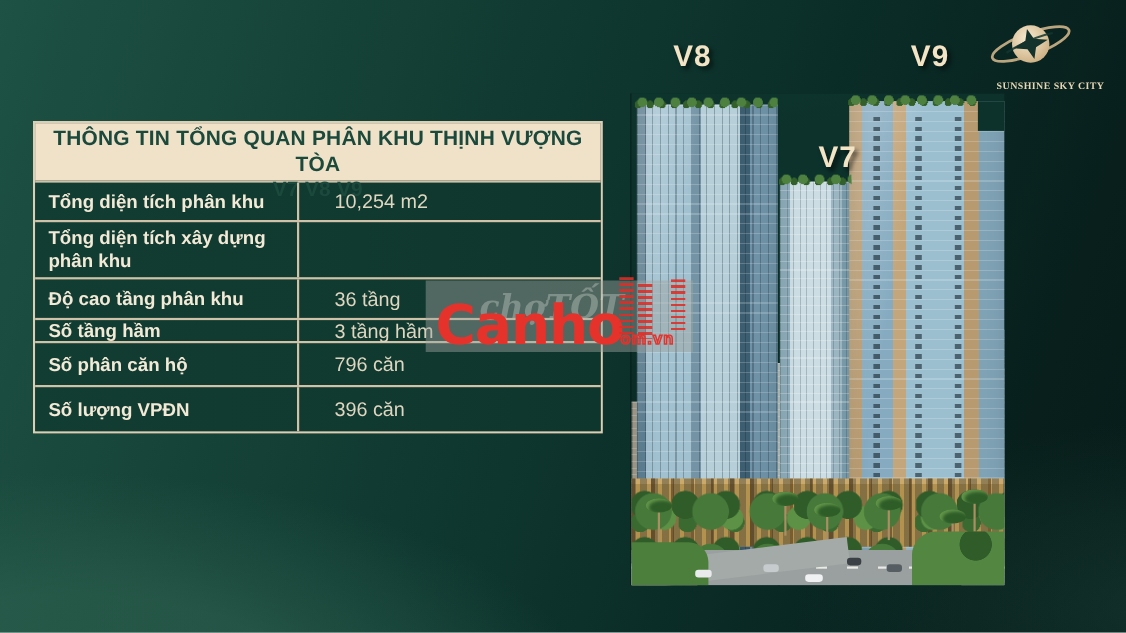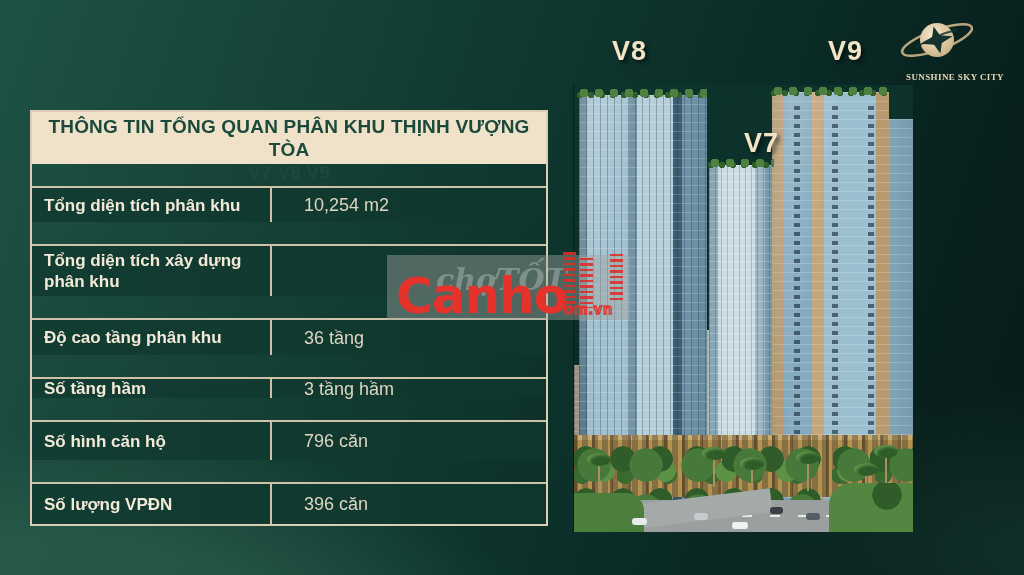--- a/index.html
+++ b/index.html
@@ -80,21 +80,21 @@
   #road .dash{ position:absolute; left:0; top:15px; width:340px; height:2px;
     background:repeating-linear-gradient(90deg,#e9e9e5 0 10px, transparent 10px 28px); }
   #road2{ position:absolute; left:-12px; top:416px; width:210px; height:24px; background:#a4aaa8;
     transform:rotate(-7deg); z-index:5; }
   .car{ position:absolute; height:7px; border-radius:3px; z-index:7; }
   
   #info-table{ position:absolute; left:30px; top:110px; width:518px; z-index:10;
     border:2px solid #dcceb4; color:#f2e9d6; }
   #table-header{ height:52px; background:#f0e1c9; color:#1b4a3d; font-weight:bold;
     font-size:19px; line-height:23px; text-align:center; padding-top:3px; letter-spacing:0.2px; }
-  .trow{ display:flex; border-top:2px solid #cfc2a8; background:linear-gradient(90deg,#123d33,#0f362d);margin-top:22px; }
+  .trow{ display:flex; border-top:2px solid #cfc2a8; background:linear-gradient(90deg,#123d33,#0f362d); }
   .tlabel{ width:240px; border-right:2px solid #cfc2a8; padding:0 6px 0 12px;
     font-weight:bold; font-size:17px; line-height:21px; display:flex; align-items:center; color:#f2e9d6; }
   .tvalue{ flex:1; padding:0 6px 0 32px; font-size:18px; line-height:20px;
     display:flex; align-items:center; color:#ded6c1; font-weight:normal; }
   .h36{height:36px}.h52{height:52px}.h37{height:37px}.h38{height:21px}.h40{height:40px}.h42{height:42px}
   .h102{height:102px}
   .top-align{ align-items:flex-start; padding-top:8px; }
   .tvalue.multi{ display:block; padding-top:6px; }
   
   .tower-label{ position:absolute; z-index:8; color:#f3e4c6; font-weight:bold; font-size:27px;
@@ -223,21 +223,21 @@
   </div>
   <div class="trow h37">
     <div class="tlabel">Độ cao tầng phân khu</div>
     <div class="tvalue">36 tầng</div>
   </div>
   <div class="trow h38">
     <div class="tlabel">Số tầng hầm</div>
     <div class="tvalue">3 tầng hầm</div>
   </div>
   <div class="trow h40">
-    <div class="tlabel">Số hình căn hộ</div>
+    <div class="tlabel">Số phân căn hộ</div>
     <div class="tvalue">796 căn</div>
   </div>
   <div class="trow h42">
     <div class="tlabel">Số lượng VPĐN</div>
     <div class="tvalue">396 căn</div>
   </div>
 </div>
 
 <div id="wm-panel"></div>
 <div id="wm-ghost">chợTỐT</div>

